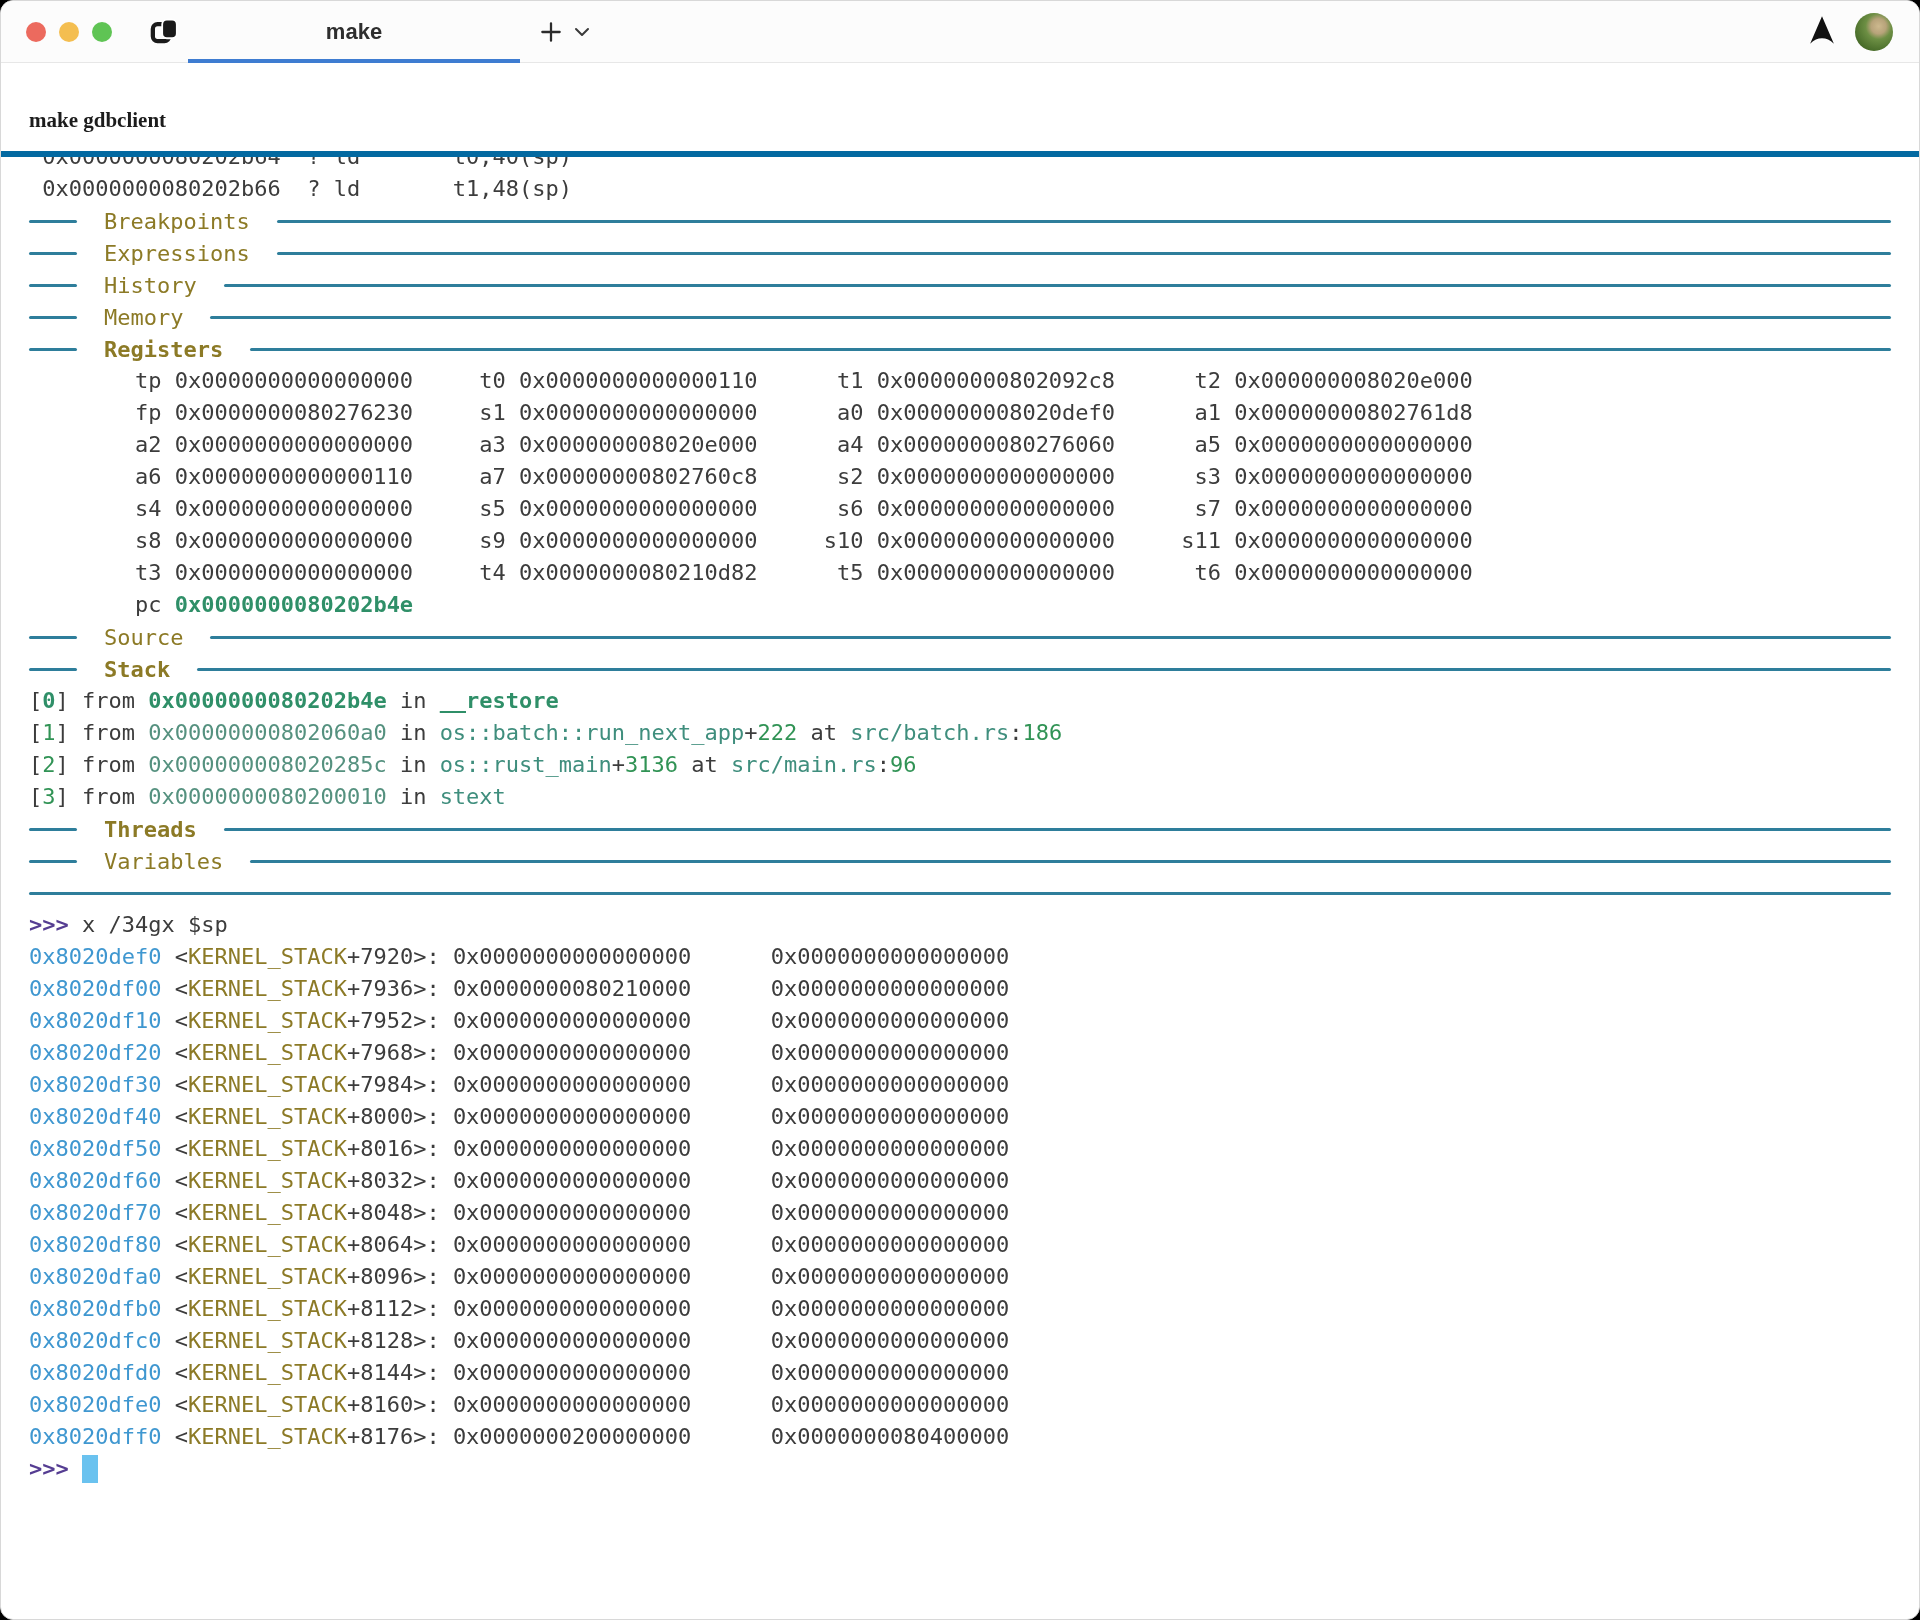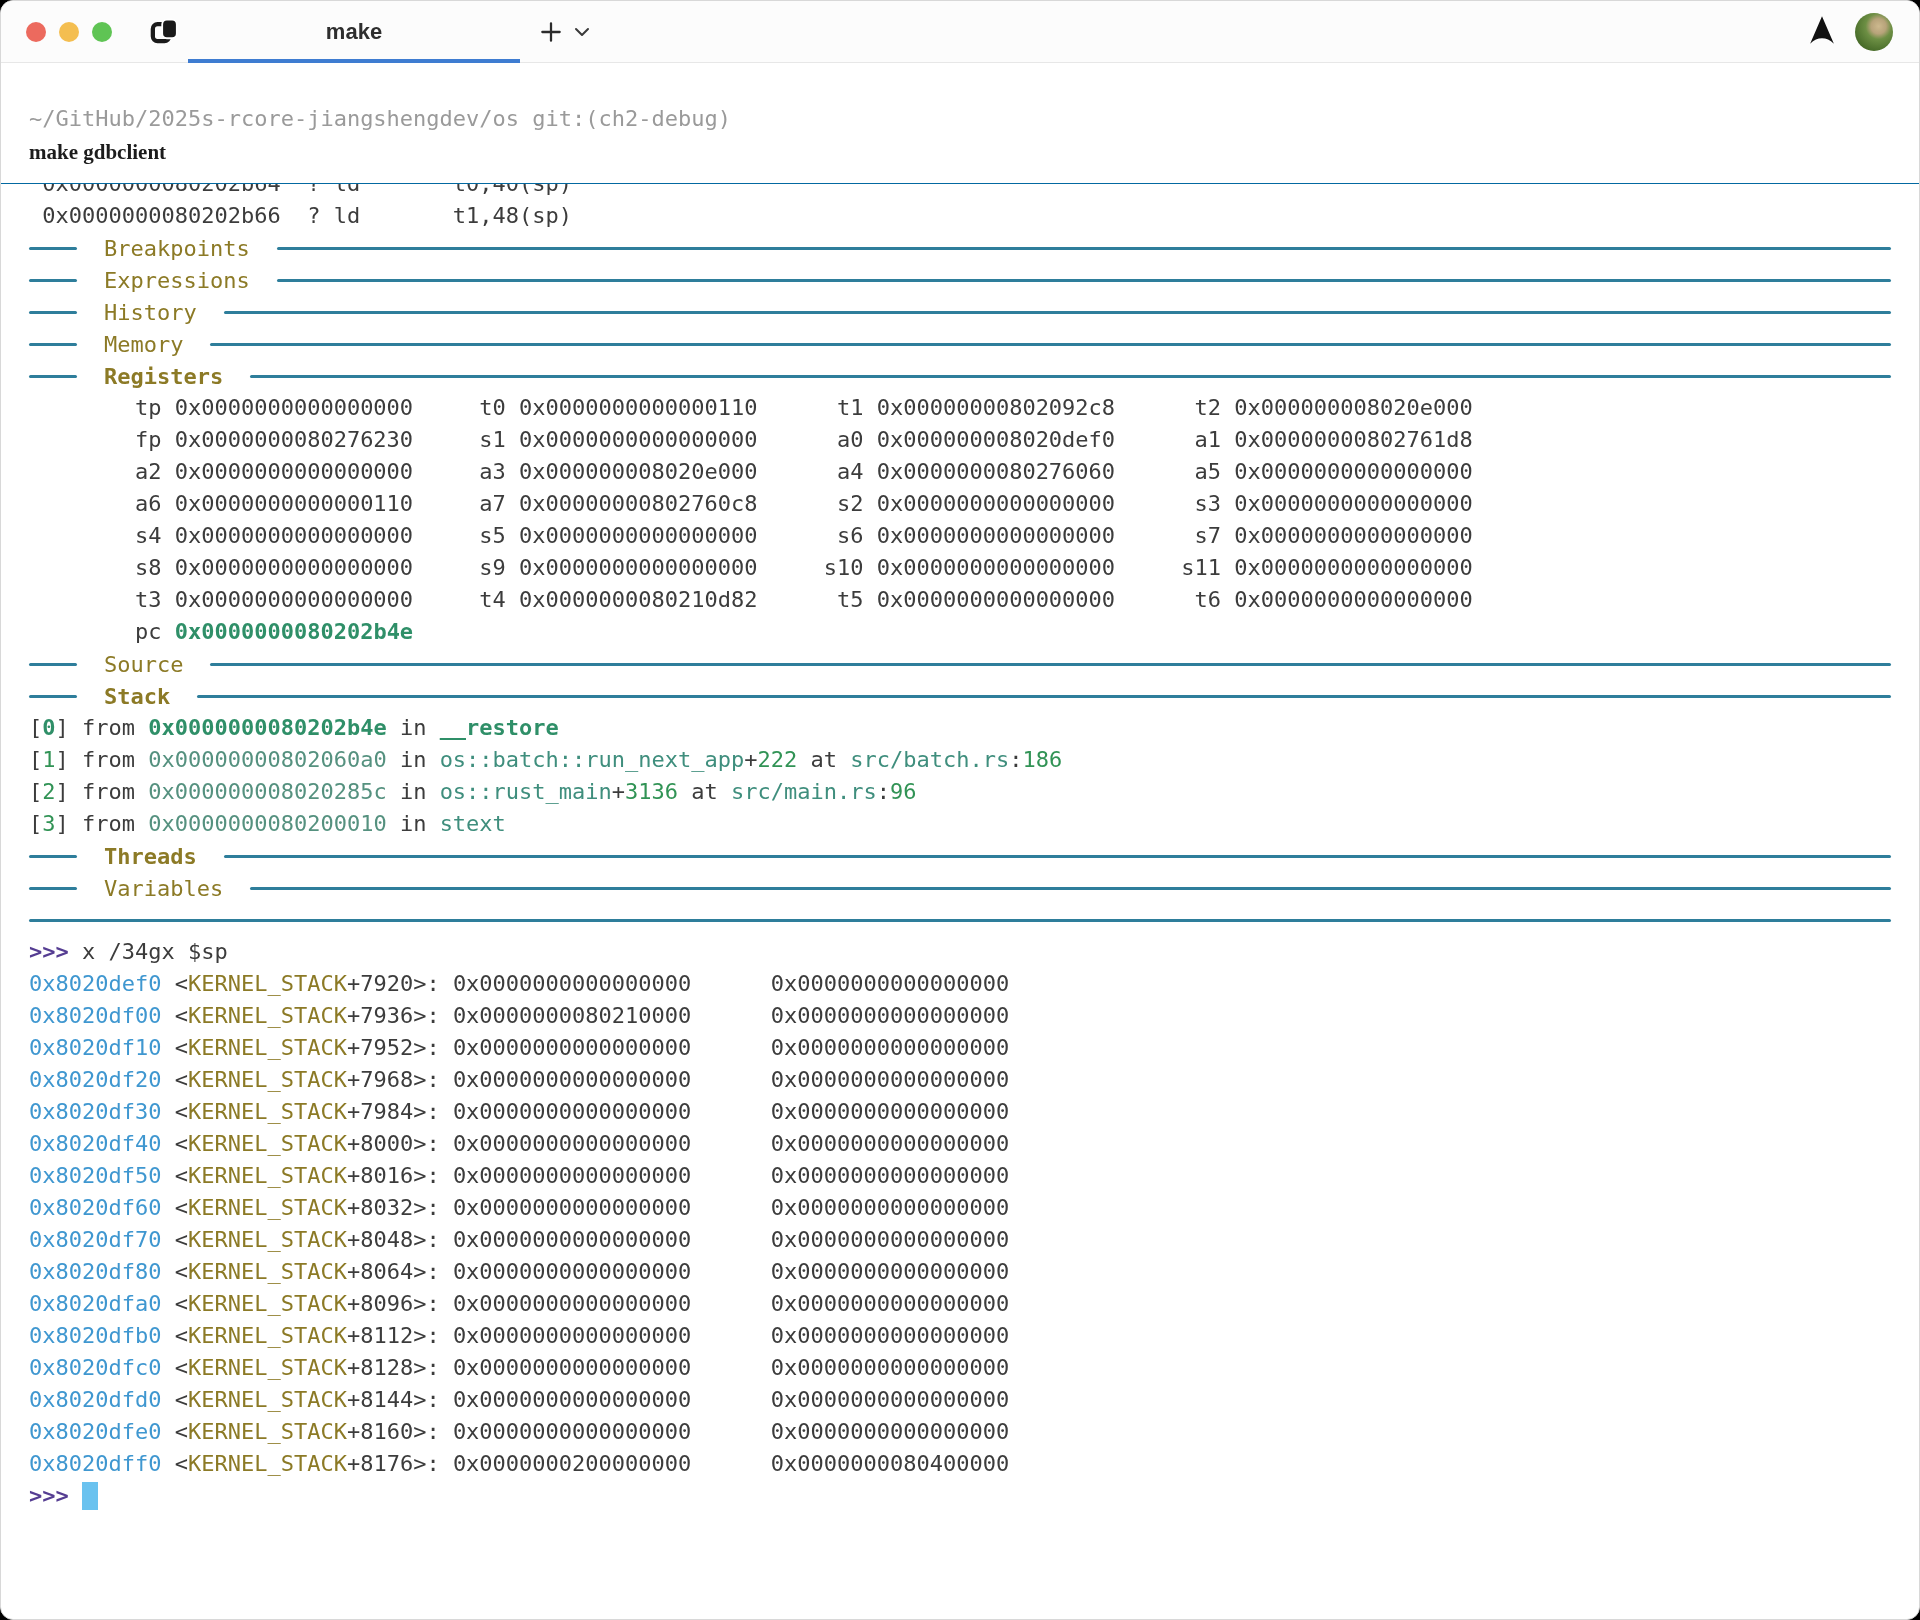--- a/index.html
+++ b/index.html
@@ -29,21 +29,21 @@
   .tright{margin-left:auto; display:flex; align-items:center; gap:18px; padding-right:26px;}
   .avatar{
     width:38px; height:38px; border-radius:50%;
     background:radial-gradient(circle at 62% 35%, #cdb98e 0%, #b7a37a 22%, #6d8f44 38%, #4c702c 70%, #38571e 100%);
   }
   
   .cmdblock{padding:40px 28px 14px 28px;}
   .path{font-size:22px; line-height:32px; color:#9a9a9a;}
   .cmd{font-size:21px; line-height:34px; color:#1c1c1c; font-weight:bold;font-family:Liberation Serif, serif;}
   
-  .output{border-top:1px solid #0369a1; padding-bottom:4px;}
+  .output{border-top:6px solid #0369a1; padding-bottom:4px;}
   .line{white-space:pre; font-size:22px; line-height:32px; height:32px; color:#3c3c3c; padding-left:28px;}
   .clipwrap{height:16px; overflow:hidden; position:relative;}
   .clipwrap .line{margin-top:-16px;}
   .section{display:flex; align-items:center; height:32px; padding:0 28px; font-size:22px; color:#8c7a26;}
   .section .lbl{margin:0 27px; white-space:pre;}
   .section.b .lbl{font-weight:bold;}
   .rl{height:3px; background:#2e7e9b; border-radius:2px; display:block;}
   .rl.pre{width:48px; flex:none;}
   .rl.fill{flex:1;}
   .rulefull{display:flex; align-items:center; height:32px; padding:0 28px;}
@@ -90,21 +90,20 @@
       <div>
         <svg width="30" height="30" viewBox="0 0 24 24">
           <path d="M12 1 L21.5 23 C15.6 17.2 8.4 17.2 2.5 23 Z" fill="#111111"></path>
         </svg>
       </div>
       <div class="avatar"></div>
     </div>
   </div>
 
   <div class="cmdblock">
-    <div class="path">~/GitHub/2025s-rcore-jiangshengdev/os git:(ch2-debug)</div>
     <div class="cmd">make gdbclient</div>
   </div>
 
   <div class="output" id="output">
       <div class="clipwrap">
         <div class="line"><span> 0x0000000080202b64  ? ld       t0,40(sp)</span></div>
       </div>
       <div class="line"><span> 0x0000000080202b66  ? ld       t1,48(sp)</span></div>
       <div class="section">
         <span class="rl pre"></span>

